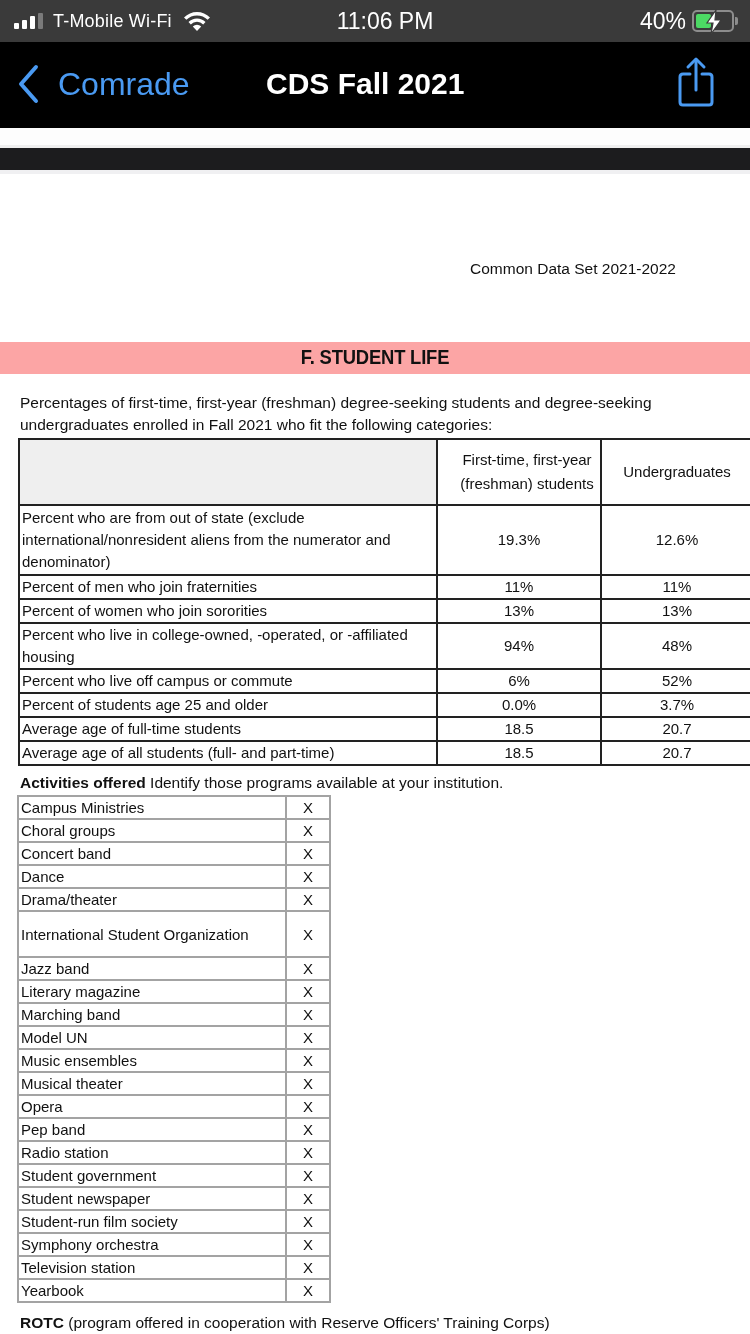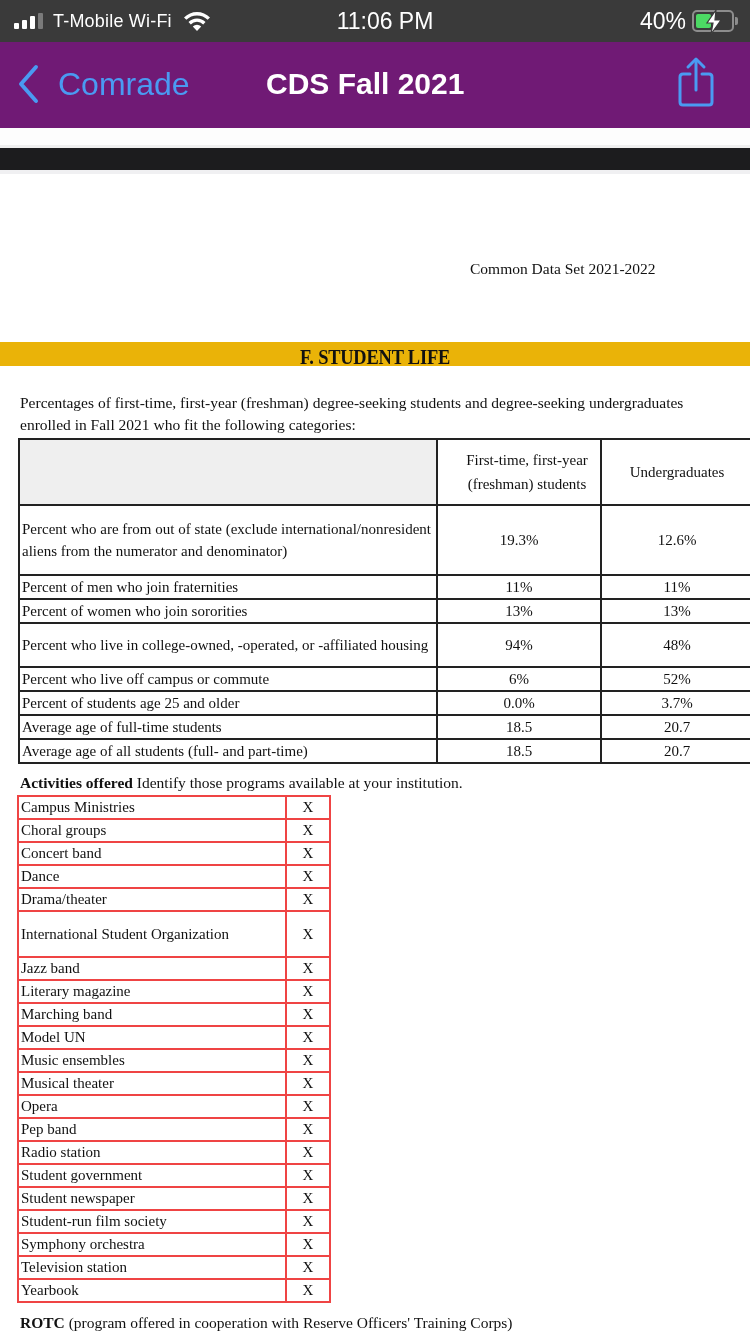--- a/index.html
+++ b/index.html
@@ -26,40 +26,40 @@
   .battery-pct { font-size: 23px; margin-right: 6px; }
   .battery {
     position: relative; width: 42px; height: 22px; border: 2px solid #8d8d8d; border-radius: 5px;
   }
   .battery .fill { position: absolute; left: 2px; top: 2px; bottom: 2px; width: 15px; background: #4cd964; border-radius: 2px; }
   .battery .bolt { position: absolute; left: 10px; top: -3px; width: 20px; height: 26px; }
   .battery-cap { width: 3px; height: 8px; background: #8d8d8d; border-radius: 0 2px 2px 0; margin-left: 1px; }
 
   .navbar {
     position: absolute; left: 0; top: 42px; width: 750px; height: 86px;
-    background: #701a75; color: #fff;
+    background: #000000; color: #fff;
   }
   .back-btn { position: absolute; left: 16px; top: 20px; height: 44px; display: flex; align-items: center; color: #4a9af2; cursor: pointer; }
   .back-chevron { width: 24px; height: 40px; margin-right: 18px; }
   .back-label { font-size: 32px; }
   .nav-title { position: absolute; left: 266px; top: 20px; height: 44px; line-height: 44px; font-size: 30px; font-weight: bold; }
   .share-btn { position: absolute; right: 34px; top: 14px; width: 40px; height: 52px; cursor: pointer; }
 
   
   .viewer-gap { position: absolute; left: 0; top: 128px; width: 750px; height: 20px; background: #fdfdfd; border-bottom: 3px solid #efefef; }
   .prev-page-bottom { position: absolute; left: 0; top: 148px; width: 750px; height: 22px; background: #1c1c1e; }
   .page-gap2 { position: absolute; left: 0; top: 170px; width: 750px; height: 4px; background: #f0f0f2; }
 
-  .page { position: absolute; left: 0; top: 174px; width: 750px; height: 1160px; background: #fff; color: #111; font-family: Liberation Serif, serif; }
+  .page { position: absolute; left: 0; top: 174px; width: 750px; height: 1160px; background: #fff; color: #111; font-family: Liberation Sans, sans-serif; }
 
   .cds-header { position: absolute; left: 470px; top: 86px; font-size: 15.5px; color: #111; }
 
   .section-band {
-    position: absolute; left: 0; top: 168px; width: 750px; height: 24px;
-    background: #eab308;
+    position: absolute; left: 0; top: 168px; width: 750px; height: 32px;
+    background: #fca5a5;
   }
   .section-title {
     position: absolute; left: 0; width: 750px; top: 4px; text-align: center;
     font-size: 20px; font-weight: bold; letter-spacing: -0.2px; transform: scaleX(0.92);
   }
 
   .intro { position: absolute; left: 20px; top: 218px; width: 700px; font-size: 15.5px; line-height: 22px; }
 
   
   table.stats {
@@ -75,21 +75,21 @@
   table.stats tr.row-tall td { height: 70px; }
   table.stats tr.row-med td { height: 44px; }
   table.stats tr.row-short td { height: 23px; }
 
   .activities-heading { position: absolute; left: 20px; top: 600px; font-size: 15.5px; }
   .activities-heading b { font-weight: bold; text-align: center; }
 
   table.acts {
     position: absolute; left: 17px; top: 621px; border-collapse: collapse; font-size: 15px;
   }
-  table.acts td { border: 2px solid #ef4444; height: 23px; line-height: 19px; }
+  table.acts td { border: 2px solid #a3a3a3; height: 23px; line-height: 19px; }
   table.acts td.name { width: 268px; padding: 0 2px; }
   table.acts td.mark { width: 44px; text-align: center; }
   table.acts tr.tall td { height: 46px; }
 
   .rotc { position: absolute; left: 20px; top: 1140px; font-size: 15.5px; }
   .rotc b { font-weight: bold; }
 </style>
 </head>
 <body>
 

